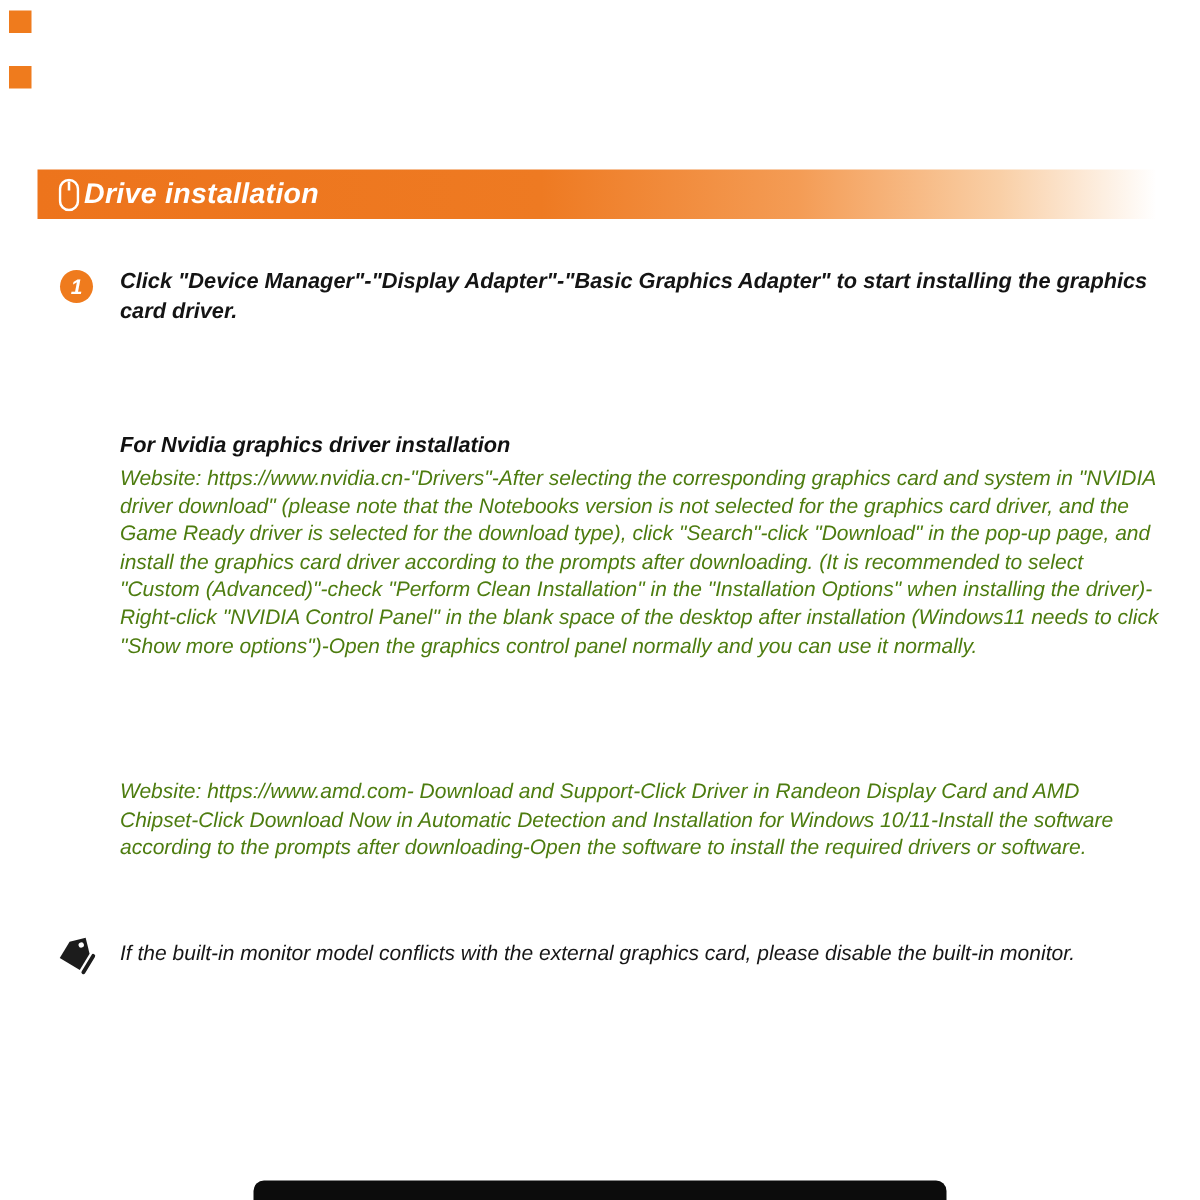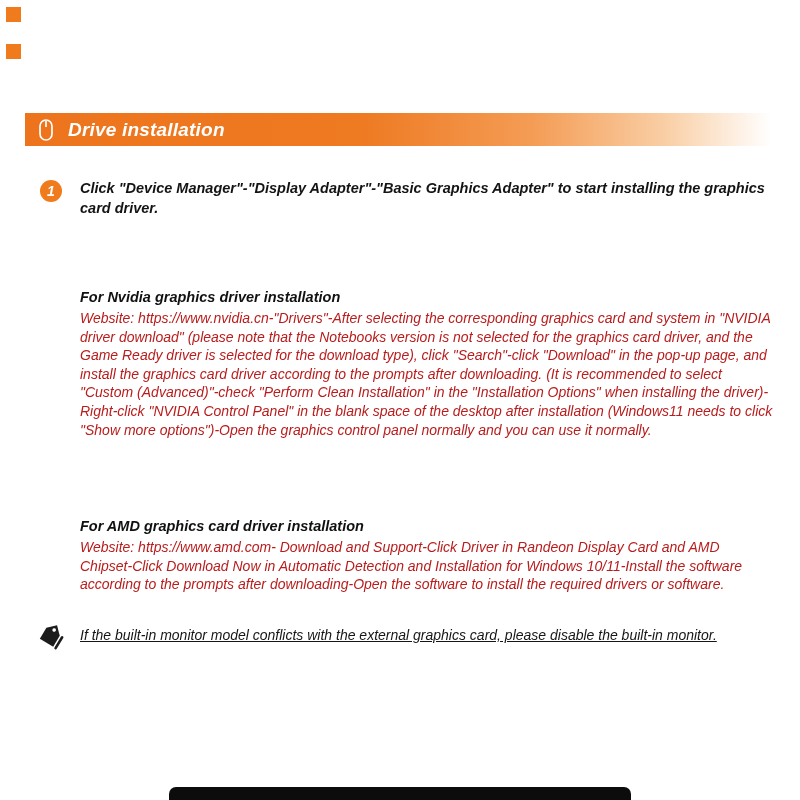--- a/index.html
+++ b/index.html
@@ -12,43 +12,43 @@
   .sq2 { top:44px; }
 
   .header {
     position:absolute; left:25px; top:113px; width:746px; height:33px;
     background:linear-gradient(90deg,#ed741c 0%, #ee7a22 45%, #f49c55 68%, #f9cfa6 86%, #ffffff 100%);
     display:flex; align-items:center; padding-left:14px; box-sizing:border-box;
   }
   .mouse-icon { display:inline-flex; align-items:center; }
   .header-title {
     color:#ffffff; font-size:19px; font-style:italic; font-weight:600;
-    margin-left:15px; letter-spacing:0.2px;
+    margin-left:3px; letter-spacing:0.2px;
   }
 
   .step { position:absolute; left:40px; top:179px; width:732px; display:flex; align-items:flex-start; }
   .badge {
     flex:0 0 22px; width:22px; height:22px; border-radius:50%;
     background:#ef7b1d; color:#ffffff; font-weight:700; font-style:italic; font-size:14px;
     display:flex; align-items:center; justify-content:center; margin-top:1px;
   }
   .step-text {
     margin:0 0 0 18px; font-size:14.5px; font-weight:700; font-style:italic;
     color:#141414; line-height:1.35;
   }
 
   .section { position:absolute; left:80px; width:694px; font-style:italic;margin-top:23px; }
   .section h3 { margin:0 0 4px 0; font-size:14.5px; font-weight:700; color:#111111; }
-  .section p { margin:0; font-size:14px; font-weight:400; line-height:1.33; color:#b91c1c; }
+  .section p { margin:0; font-size:14px; font-weight:400; line-height:1.33; color:#4d7c0f; }
   .nvidia { top:266px; }
   .amd { top:495px; }
 
   .note { position:absolute; left:36px; top:624px; width:736px; display:flex; align-items:flex-start; }
   .tag-icon { flex:0 0 32px; display:inline-flex; }
-  .note p { margin:2px 0 0 12px; font-size:14px; font-style:italic; line-height:1.35; color:#161616;text-decoration:underline; }
+  .note p { margin:2px 0 0 12px; font-size:14px; font-style:italic; line-height:1.35; color:#161616; }
 
   .bottom-bar {
     position:absolute; left:169px; bottom:0; width:462px; height:13px;
     background:#0c0c0c; border-radius:7px 7px 0 0;
   }
 </style>
 </head>
 <body>
 
 <div class="page">
@@ -70,21 +70,20 @@
     <span class="badge">1</span>
     <p class="step-text">Click "Device Manager"-"Display Adapter"-"Basic Graphics Adapter" to start installing the graphics card driver.</p>
   </div>
 
   <div class="section nvidia">
     <h3>For Nvidia graphics driver installation</h3>
     <p>Website: https://www.nvidia.cn-"Drivers"-After selecting the corresponding graphics card and system in "NVIDIA driver download" (please note that the Notebooks version is not selected for the graphics card driver, and the Game Ready driver is selected for the download type), click "Search"-click "Download" in the pop-up page, and install the graphics card driver according to the prompts after downloading. (It is recommended to select "Custom (Advanced)"-check "Perform Clean Installation" in the "Installation Options" when installing the driver)-Right-click "NVIDIA Control Panel" in the blank space of the desktop after installation (Windows11 needs to click "Show more options")-Open the graphics control panel normally and you can use it normally.</p>
   </div>
 
   <div class="section amd">
-    <h3>For AMD graphics card driver installation</h3>
     <p>Website: https://www.amd.com- Download and Support-Click Driver in Randeon Display Card and AMD Chipset-Click Download Now in Automatic Detection and Installation for Windows 10/11-Install the software according to the prompts after downloading-Open the software to install the required drivers or software.</p>
   </div>
 
   <div class="note">
     <span class="tag-icon">
       <svg width="30" height="28" viewBox="0 0 30 28">
         <g transform="rotate(-14 15 14)">
           <path d="M4 12 L13 3 L24 3 L24 14 L15 23 Z" fill="#1c1c1c"></path>
           <circle cx="20" cy="7" r="1.8" fill="#ffffff"></circle>
           <path d="M17 25 L26 16" stroke="#1c1c1c" stroke-width="2.6" stroke-linecap="round"></path>

